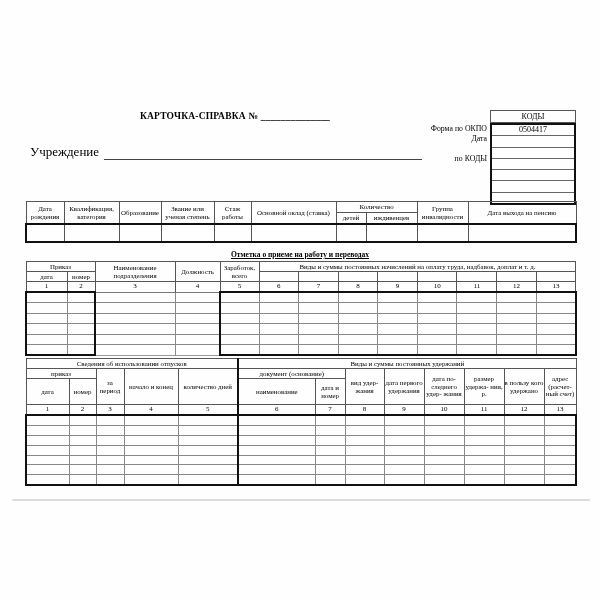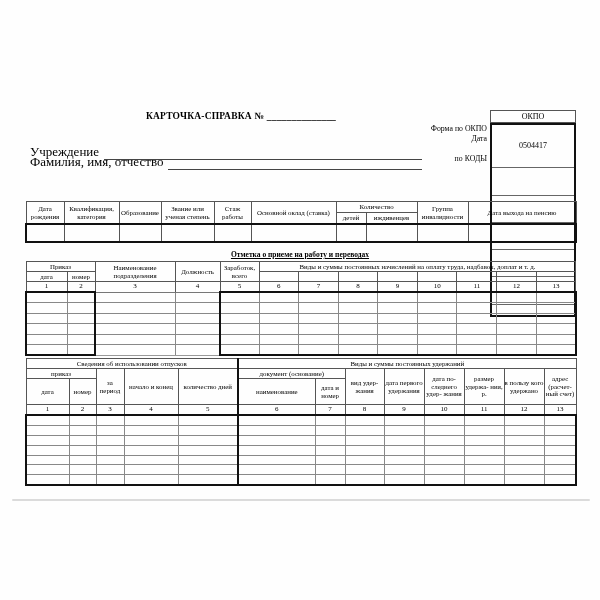--- a/index.html
+++ b/index.html
@@ -2,27 +2,27 @@
 <html><head>
 <meta charset="utf-8">
 <style>
   html,body{margin:0;padding:0;background:#ffffff;}
   .page{
     position:relative;width:600px;height:600px;background:#fefefe;
     font-family:"Liberation Serif","DejaVu Serif",serif;color:#000;
     overflow:hidden;
   }
   
-  .title-block{position:absolute;left:91px;top:111px;width:300px;text-align:center;}
+  .title-block{position:absolute;left:85px;top:111px;width:300px;text-align:center;}
   .doc-title{font-weight:bold;font-size:9.5px;letter-spacing:.2px;white-space:nowrap;}
   .doc-subtitle{font-weight:bold;font-size:8.5px;margin-top:2px;white-space:nowrap;}
   .codes-box{position:absolute;left:490px;top:110px;width:86px;}
   .codes-title{border:1px solid #555;text-align:center;font-size:8px;height:11px;line-height:11px;}
   .codes-grid{border:2px solid #111;margin-top:0;}
-  .codes-row{height:10.3px;border-top:1px solid #666;text-align:center;font-size:8px;line-height:10px;margin-top:16px;}
+  .codes-row{height:10.3px;border-top:1px solid #666;text-align:center;font-size:8px;line-height:10px;}
   .codes-row:first-child{border-top:none;}
   .code-label{position:absolute;text-align:right;font-size:7.8px;width:120px;}
   .lbl-okud{left:367px;top:124px;}
   .lbl-date{left:367px;top:134px;}
   .lbl-okpo{left:367px;top:154px;}
   .org-fields{position:absolute;left:30px;top:150px;width:392px;}
   .org-row{display:flex;align-items:flex-end;height:10px;font-size:13px;}
   .org-row .fill-line{flex:1;border-bottom:1px solid #444;margin-left:5px;height:9px;}
   
   table{border-collapse:collapse;table-layout:fixed;position:absolute;left:25px;width:550px;}
@@ -69,39 +69,35 @@
 
   <div class="title-block">
     <div class="doc-title"><span>КАРТОЧКА-СПРАВКА №</span> <span>______________</span></div>
   </div>
 
   <div class="code-label lbl-okud">Форма по ОКПО</div>
   <div class="code-label lbl-date">Дата</div>
   <div class="code-label lbl-okpo">по КОДЫ</div>
 
   <div class="codes-box">
-    <div class="codes-title">ОКПО</div>
+    <div class="codes-title">КОДЫ</div>
     <div class="codes-grid">
       <div class="codes-row">0504417</div>
       <div class="codes-row"></div>
     <div class="codes-row"></div>
         <div class="codes-row"></div>
         <div class="codes-row"></div>
         <div class="codes-row"></div>
         <div class="codes-row"></div>
       </div>
   </div>
 
   <div class="org-fields">
     <div class="org-row">
       <span>Учреждение</span>
-      <span class="fill-line"></span>
-    </div>
-    <div class="org-row">
-      <span>Фамилия, имя, отчество</span>
       <span class="fill-line"></span>
     </div>
   </div>
 
   <table class="t1">
     <colgroup>
       <col style="width:38px">
         <col style="width:55px">
         <col style="width:42px">
         <col style="width:53px">

